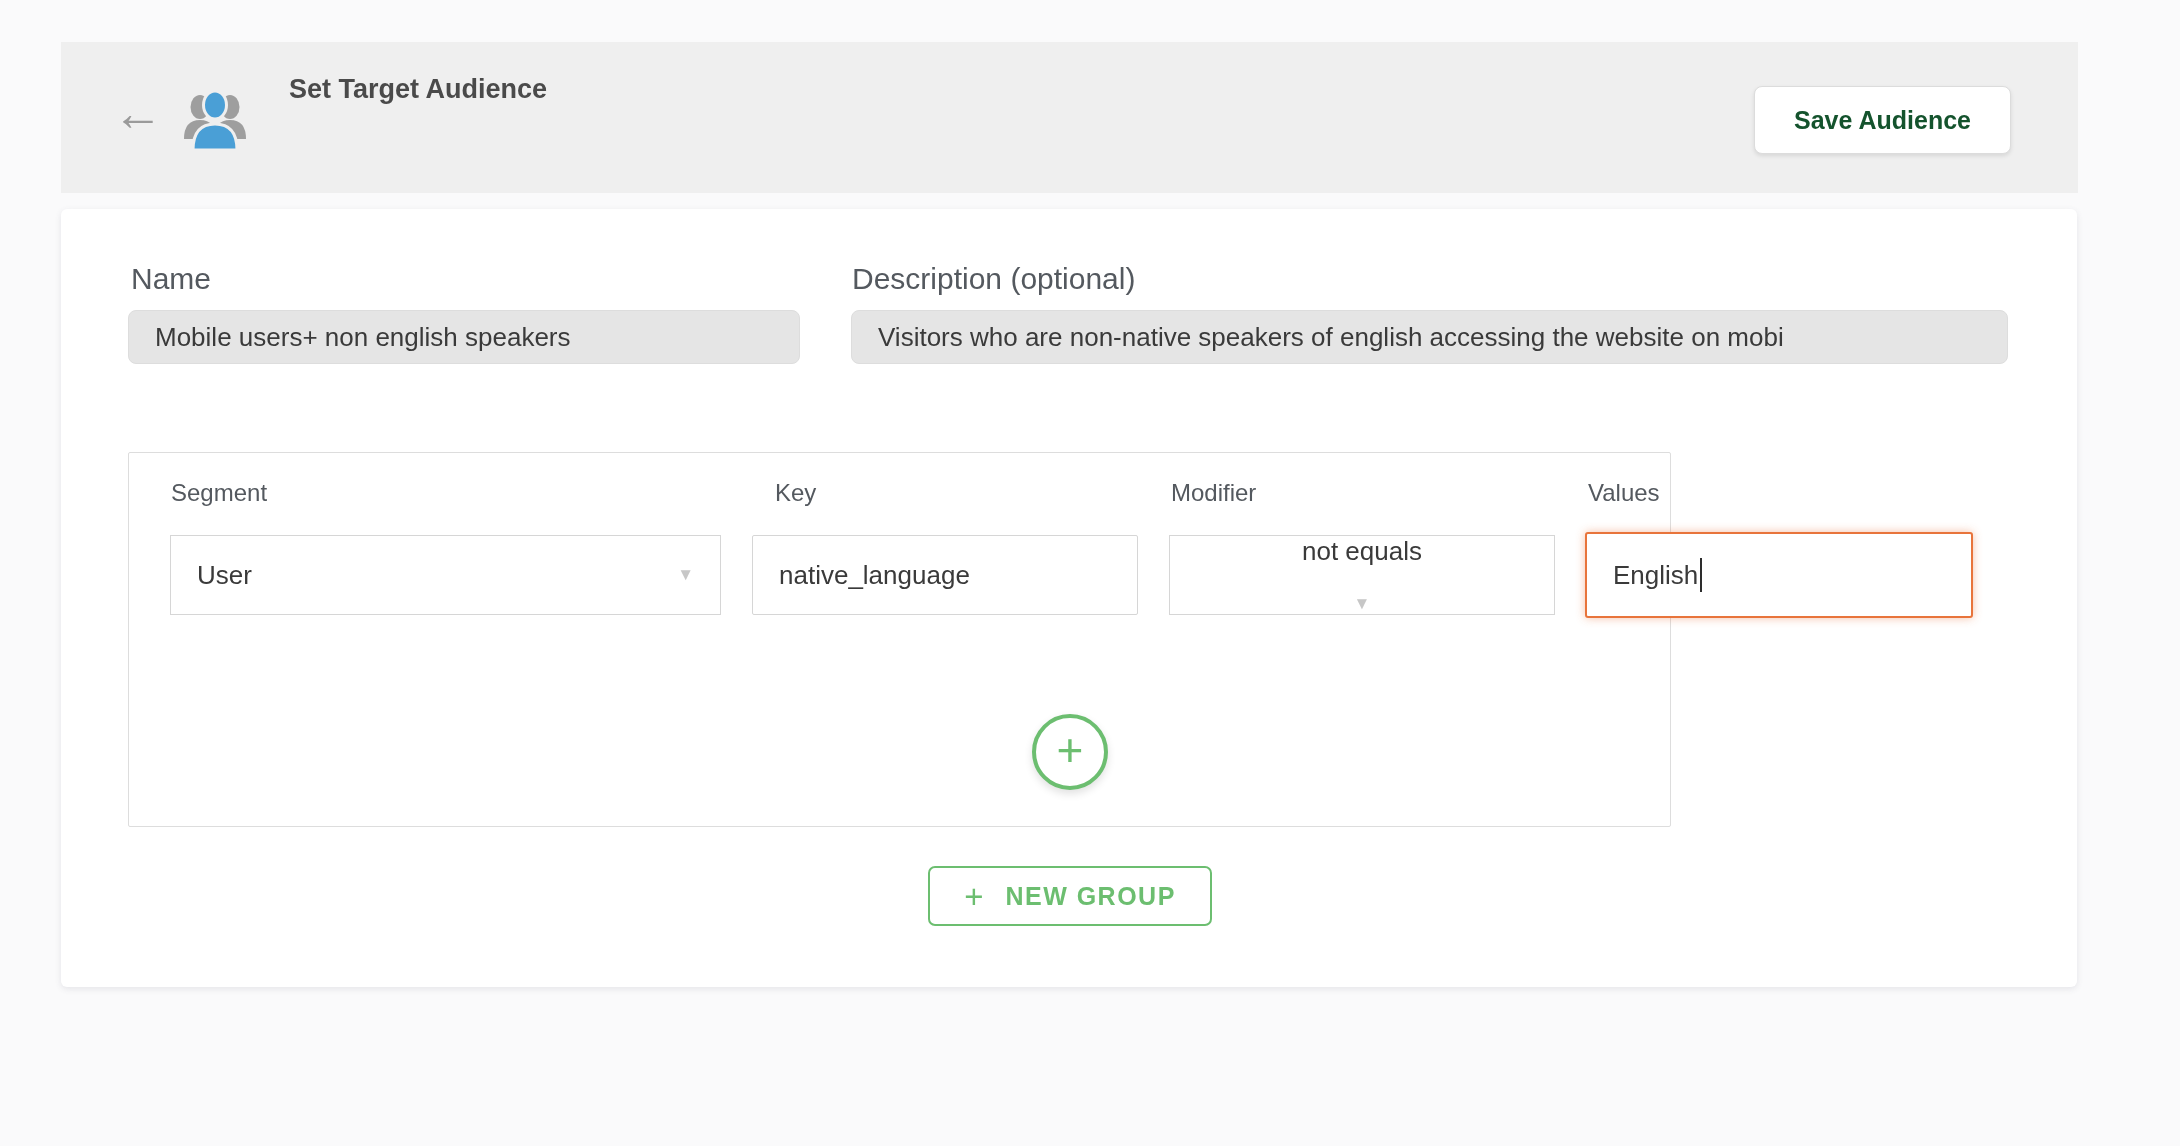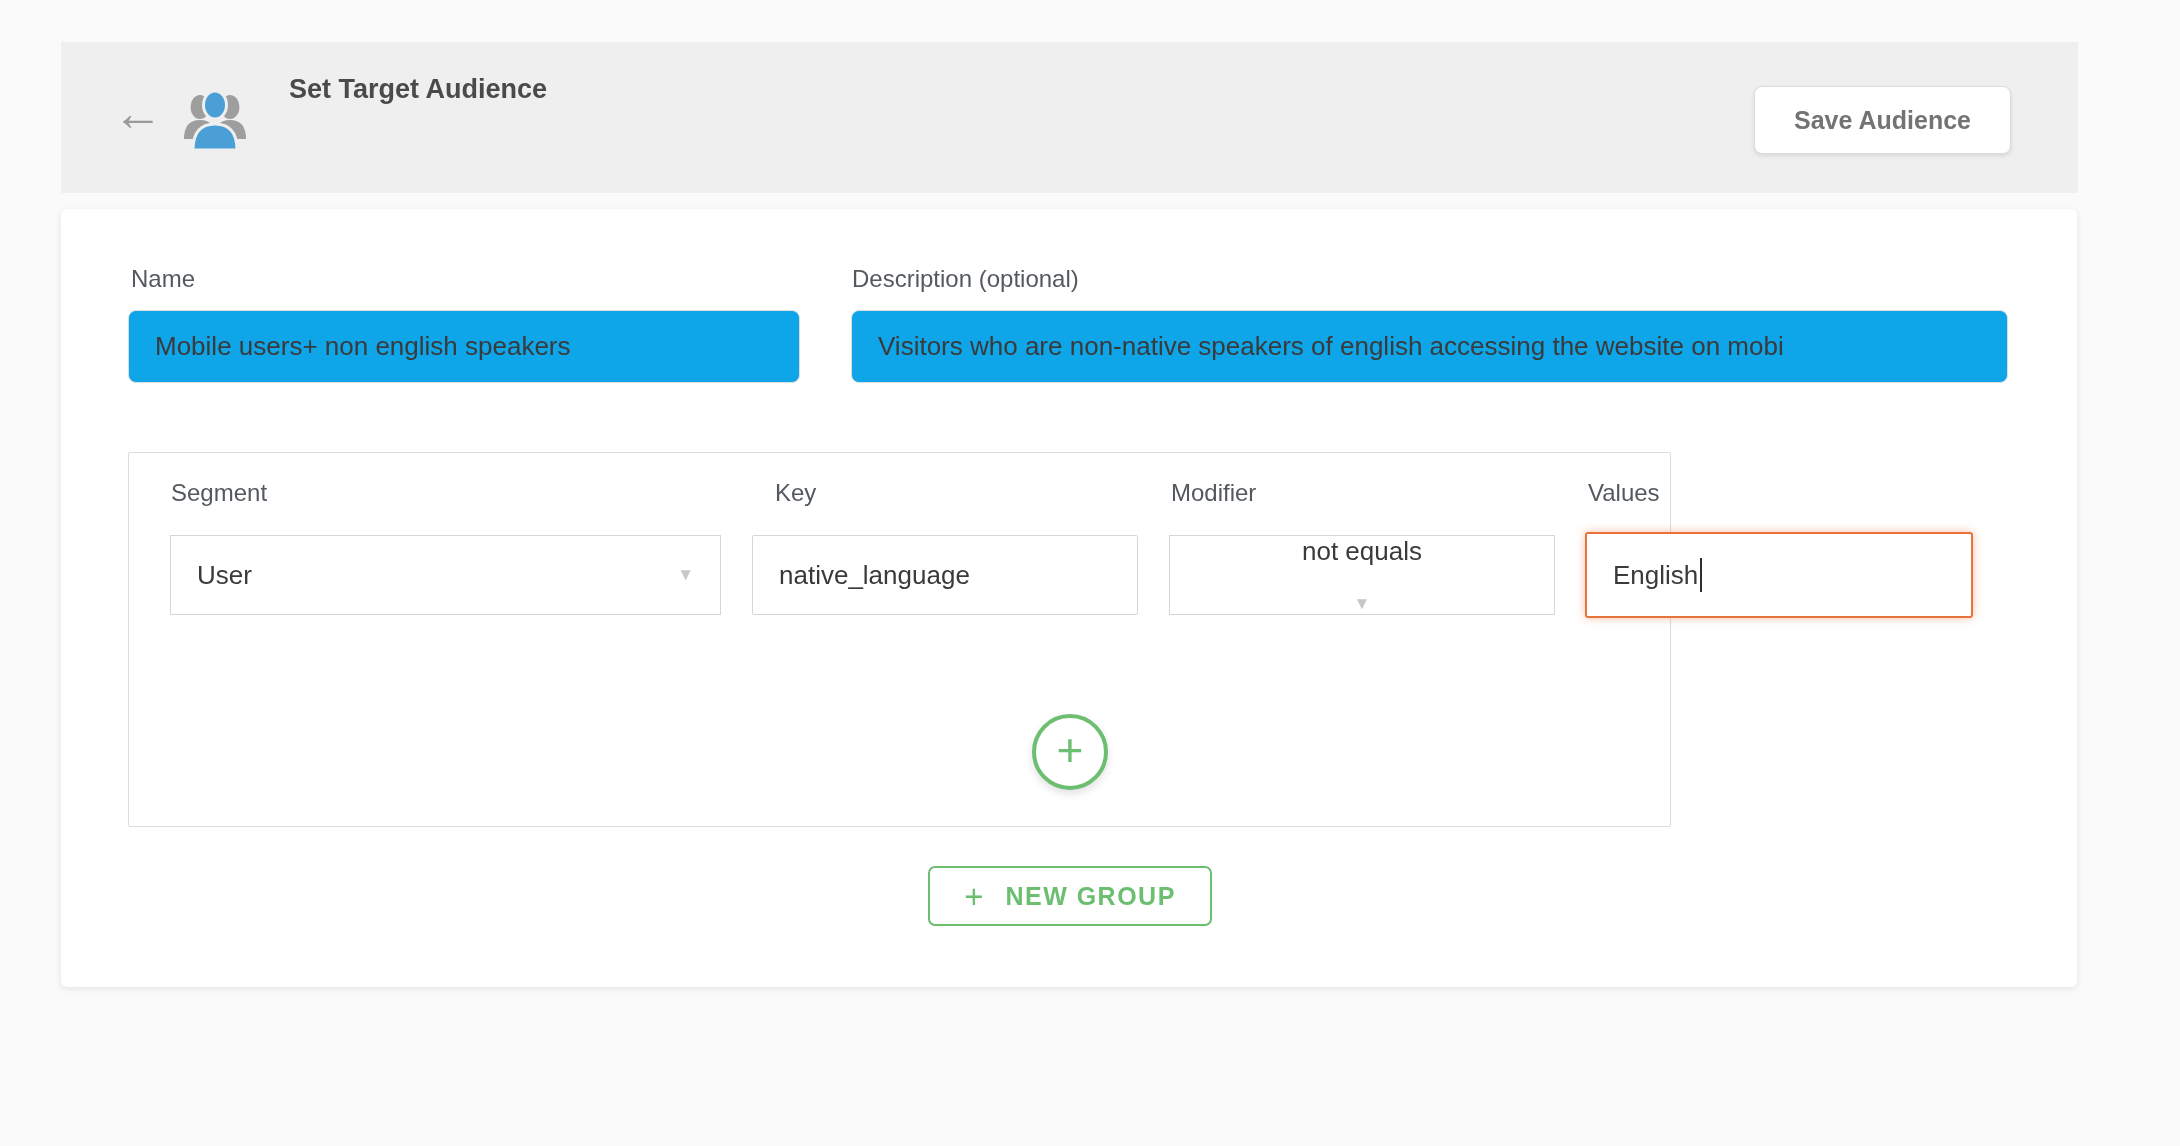--- a/index.html
+++ b/index.html
@@ -53,45 +53,45 @@
     position: absolute;
     left: 1693px; top: 44px;
     width: 257px; height: 68px;
     background: #ffffff;
     border: 1px solid #dcdcdc;
     border-radius: 8px;
     box-shadow: 0 2px 4px rgba(0,0,0,0.10);
     font-family: "Liberation Sans", "DejaVu Sans", sans-serif;
     font-size: 25px;
     font-weight: 700;
-    color: #737373;
+    color: #14532d;
     cursor: pointer;
   }
 
   
   .card {
     position: absolute;
     left: 61px; top: 209px;
     width: 2016px; height: 778px;
     background: #ffffff;
     border-radius: 6px;
     box-shadow: 0 2px 6px rgba(70,75,100,0.12);
   }
   .field-label {
     position: absolute;
-    font-size: 24px;
+    font-size: 30px;
     color: #54595f;
     line-height: 28px;
   }
   .text-input {
     position: absolute;
-    height: 73px;
+    height: 54px;
     border: 1px solid #dddddd;
     border-radius: 8px;
-    background: #0ea5e9;
+    background: #e5e5e5;
     font-family: "Liberation Sans", "DejaVu Sans", sans-serif;
     font-size: 26px;
     color: #3a3a3a;
     padding: 0 26px;
     outline: none;
   }
   #name-label  { left: 70px;  top: 56px; }
   #name-input  { left: 67px;  top: 101px; width: 672px; }
   #desc-label  { left: 791px; top: 56px; }
   #desc-input  { left: 790px; top: 101px; width: 1157px; text-overflow: clip; white-space: nowrap; overflow: hidden; }

